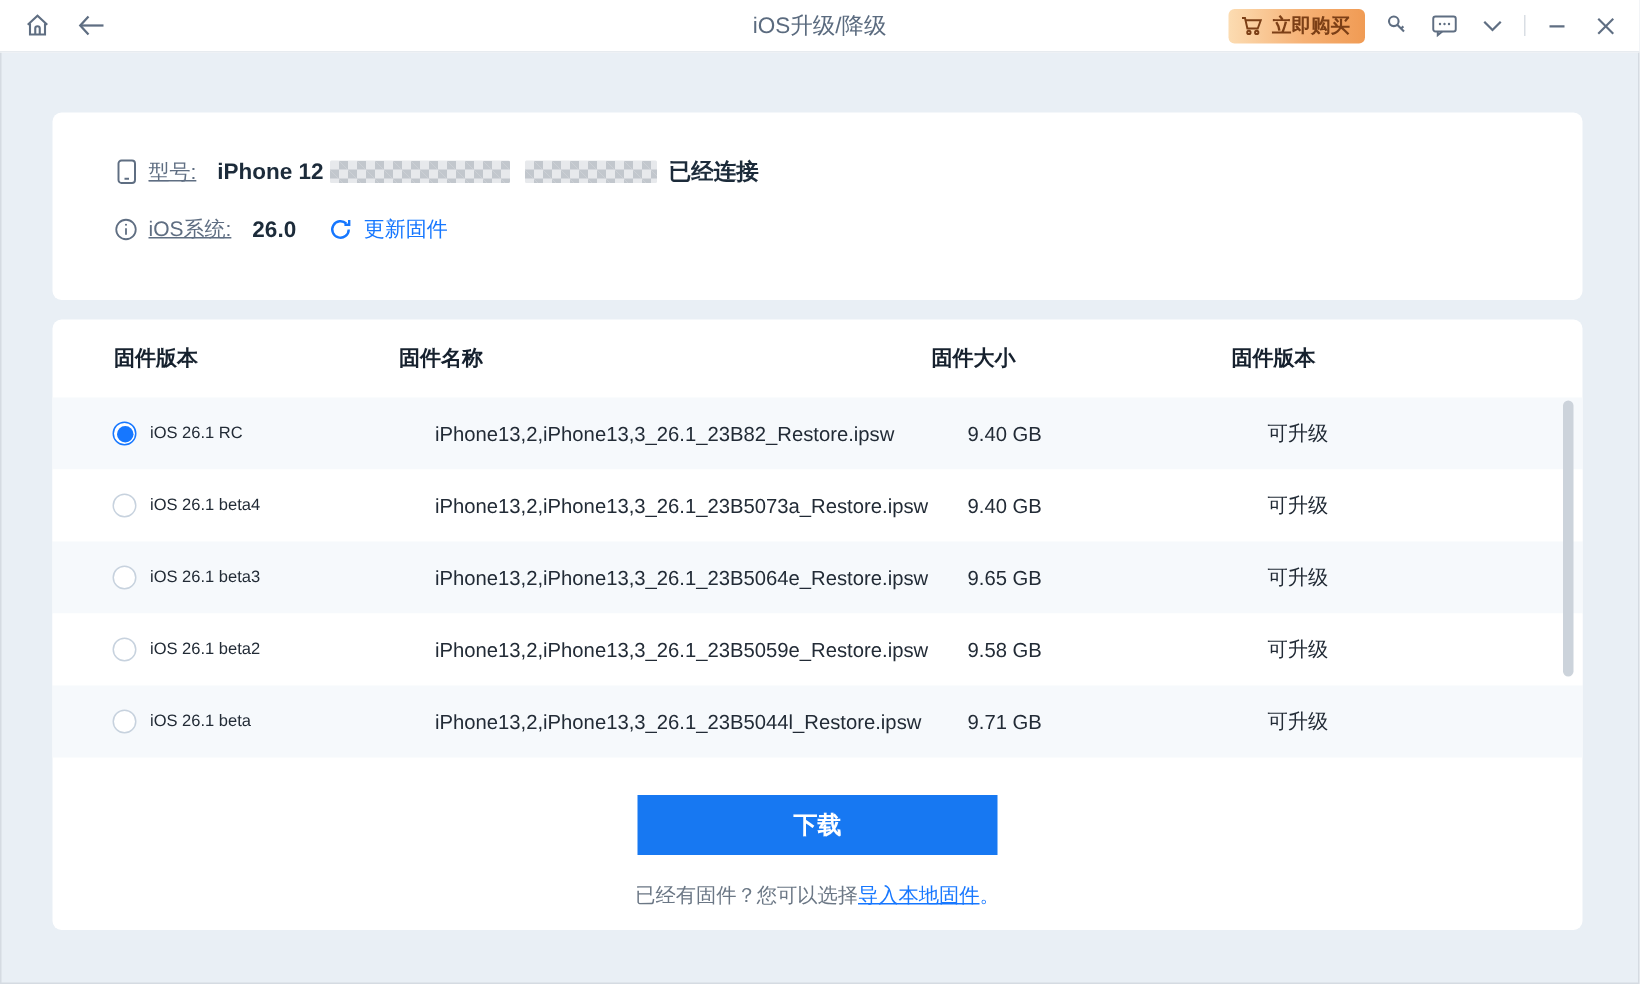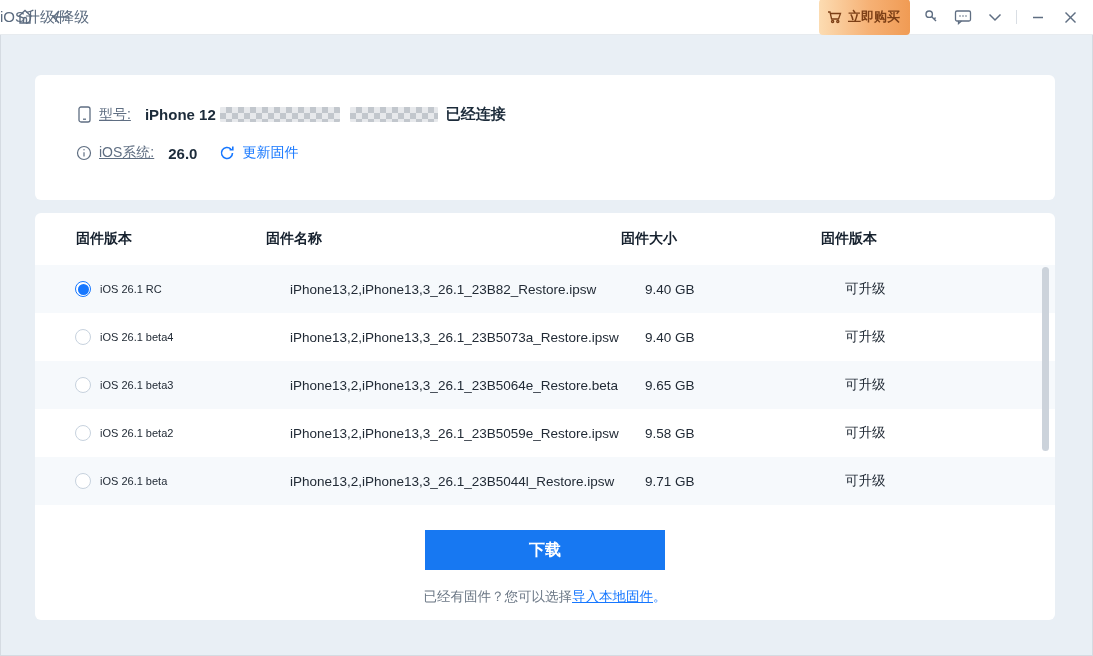--- a/index.html
+++ b/index.html
@@ -16,27 +16,27 @@
   
   .titlebar {
     position:absolute; top:0; left:0; right:0; height:35px;
     background:#ffffff; border-bottom:1px solid #e7ebef;
     display:flex; align-items:center;
   }
   .titlebar .left { display:flex; align-items:center; gap:14px; padding-left:14px; }
   .tb-icon { color:#5f6e82; display:flex; align-items:center; justify-content:center;
     width:22px; height:22px; cursor:pointer; }
   .titlebar .title {
-    position:absolute; left:0; right:0; 
+    position:absolute; left:0; right:0; text-align:center;
     font-size:15px; color:#5b6b7f; pointer-events:none;
   }
   .titlebar .right { margin-left:auto; display:flex; align-items:center; gap:10px; padding-right:12px; }
   .buy-btn {
     display:flex; align-items:center; gap:6px;
-    height:36px; padding:0 10px 0 8px;
+    height:23px; padding:0 10px 0 8px;
     background:linear-gradient(90deg,#fcdcb2 0%,#f6b175 55%,#f09b54 100%);
     border:none; border-radius:4px; cursor:pointer;
     color:#7c3f16; font-size:13px; font-weight:bold;
     font-family:inherit;
   }
   .vdiv { width:1px; height:14px; background:#d9dee4; }
 
   
   .card { position:absolute; left:35px; width:1020px; background:#fff; border-radius:6px; }
 
@@ -220,21 +220,21 @@
       <div class="fw-grid fw-row even">
       <span class="radio"></span>
       <span class="fw-version">iOS 26.1 beta4</span>
       <span>iPhone13,2,iPhone13,3_26.1_23B5073a_Restore.ipsw</span>
       <span>9.40 GB</span>
       <span>可升级</span>
     </div>
       <div class="fw-grid fw-row odd">
       <span class="radio"></span>
       <span class="fw-version">iOS 26.1 beta3</span>
-      <span>iPhone13,2,iPhone13,3_26.1_23B5064e_Restore.beta</span>
+      <span>iPhone13,2,iPhone13,3_26.1_23B5064e_Restore.ipsw</span>
       <span>9.65 GB</span>
       <span>可升级</span>
     </div>
       <div class="fw-grid fw-row even">
       <span class="radio"></span>
       <span class="fw-version">iOS 26.1 beta2</span>
       <span>iPhone13,2,iPhone13,3_26.1_23B5059e_Restore.ipsw</span>
       <span>9.58 GB</span>
       <span>可升级</span>
     </div>

